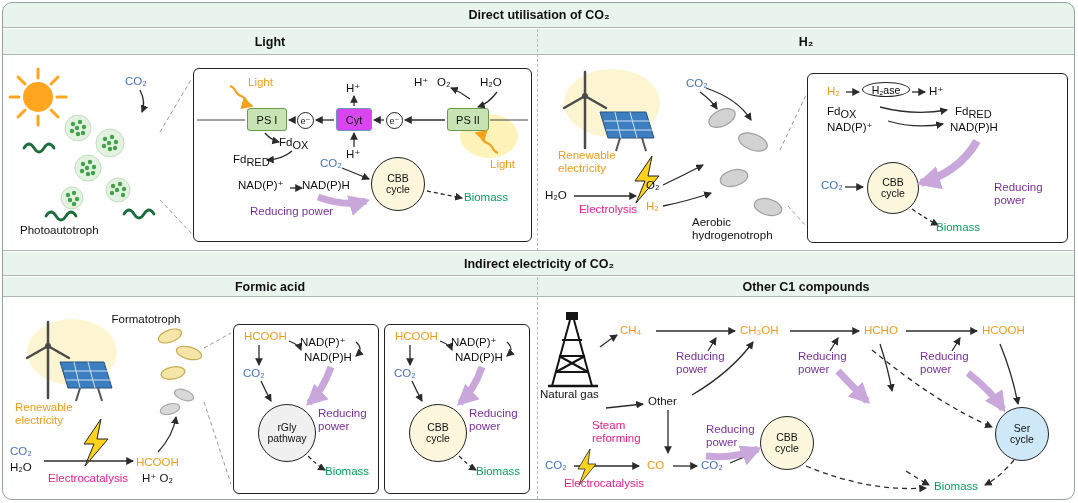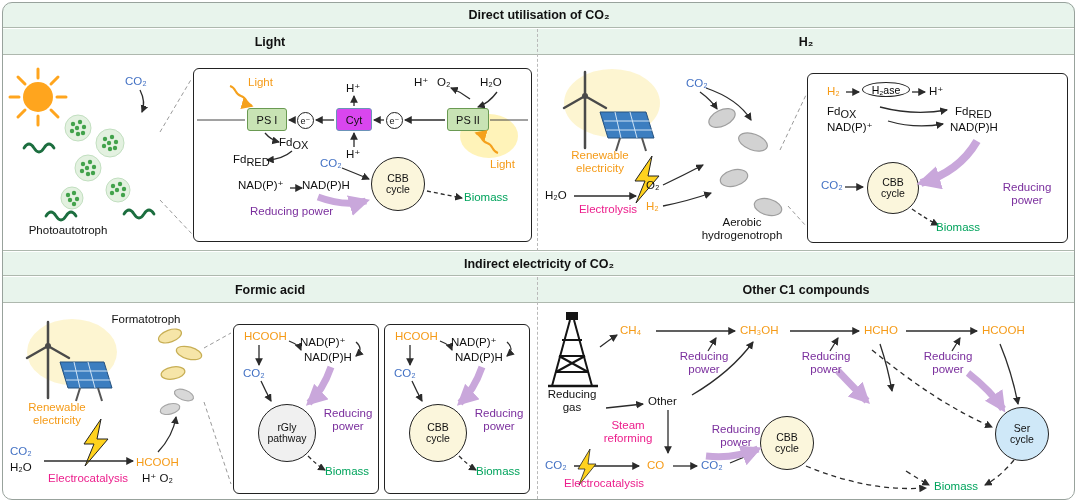--- a/index.html
+++ b/index.html
@@ -17,21 +17,21 @@
   .box{position:absolute;border:1.3px solid #222;border-radius:6px;background:#fff;z-index:3}
   .glow{position:absolute;background:#FFE873;opacity:.5;border-radius:50%;z-index:3}
   .pbox{position:absolute;display:flex;align-items:center;justify-content:center;font-size:11px;border-radius:3px;z-index:4;color:#111}
   .ecirc{position:absolute;width:17px;height:17px;border:1px solid #222;border-radius:50%;background:#fff;display:flex;
          align-items:center;justify-content:center;font-size:9px;z-index:4;color:#111}
   .oval{position:absolute;border:1.2px solid #222;border-radius:50%;background:#fff;display:flex;align-items:center;justify-content:center;font-size:10.5px;z-index:4}
   .circle{position:absolute;border:1.2px solid #222;border-radius:50%;display:flex;align-items:center;justify-content:center;
           text-align:center;font-size:10.5px;line-height:11.5px;z-index:4;color:#111}
   .circle span{display:inline-block}
   .lbl{position:absolute;font-size:11.5px;line-height:13px;color:#111;white-space:nowrap;z-index:6}
-  .wrap{white-space:normal;text-align:center}
+  .wrap{white-space:normal;}
   .ctr{text-align:center}
   .orange{color:#F59B18}
   .blue{color:#4472C4}
   .magenta{color:#EC1E8C}
   .purple{color:#7A2E9D}
   .green{color:#00A35C}
   sub{font-size:11px}
 </style>
 </head>
 <body>
@@ -42,21 +42,21 @@
     <span>Direct utilisation of CO₂</span>
   </div>
   <div class="band" style="top:29px;height:26px">
     <div class="halfL">Light</div>
     <div class="halfR">H₂</div>
   </div>
   <div class="content" style="top:56px;height:195px"></div>
   <div class="band" style="top:252px;height:24px">
     <span>Indirect electricity of CO₂</span>
   </div>
-  <div class="band" style="top:277px;height:26px">
+  <div class="band" style="top:277px;height:20px">
     <div class="halfL">Formic acid</div>
     <div class="halfR">Other C1 compounds</div>
   </div>
   <div class="content" style="top:304px;height:196px;border-radius:0 0 8px 8px;border-bottom:none"></div>
 
   <div class="vsep" style="left:537px;top:29px;height:222px"></div>
   <div class="vsep" style="left:537px;top:277px;height:222px"></div>
 
   <svg class="under" width="1078" height="503" viewBox="0 0 1078 503">
 
@@ -424,21 +424,21 @@
   <div class="lbl purple wrap" style="left:318px;top:407px;width:60px">Reducing power</div>
   <div class="lbl green" style="left:325px;top:465px">Biomass</div>
 
   <div class="lbl orange" style="left:395px;top:330px">HCOOH</div>
   <div class="lbl" style="left:451px;top:336px">NAD(P)⁺</div>
   <div class="lbl" style="left:455px;top:351px">NAD(P)H</div>
   <div class="lbl blue" style="left:394px;top:367px">CO₂</div>
   <div class="lbl purple wrap" style="left:469px;top:407px;width:60px">Reducing power</div>
   <div class="lbl green" style="left:476px;top:465px">Biomass</div>
 
-  <div class="lbl wrap" style="left:540px;top:388px;width:64px">Reducing gas</div>
+  <div class="lbl wrap" style="left:540px;top:388px;width:64px">Natural gas</div>
   <div class="lbl orange" style="left:620px;top:324px">CH₄</div>
   <div class="lbl orange" style="left:740px;top:324px">CH₃OH</div>
   <div class="lbl orange" style="left:864px;top:324px">HCHO</div>
   <div class="lbl orange" style="left:982px;top:324px">HCOOH</div>
   <div class="lbl purple wrap" style="left:676px;top:350px;width:56px">Reducing power</div>
   <div class="lbl purple wrap" style="left:798px;top:350px;width:56px">Reducing power</div>
   <div class="lbl purple wrap" style="left:920px;top:350px;width:56px">Reducing power</div>
   <div class="lbl magenta wrap" style="left:592px;top:419px;width:72px">Steam reforming</div>
   <div class="lbl" style="left:648px;top:395px">Other</div>
   <div class="lbl blue" style="left:545px;top:459px">CO₂</div>

